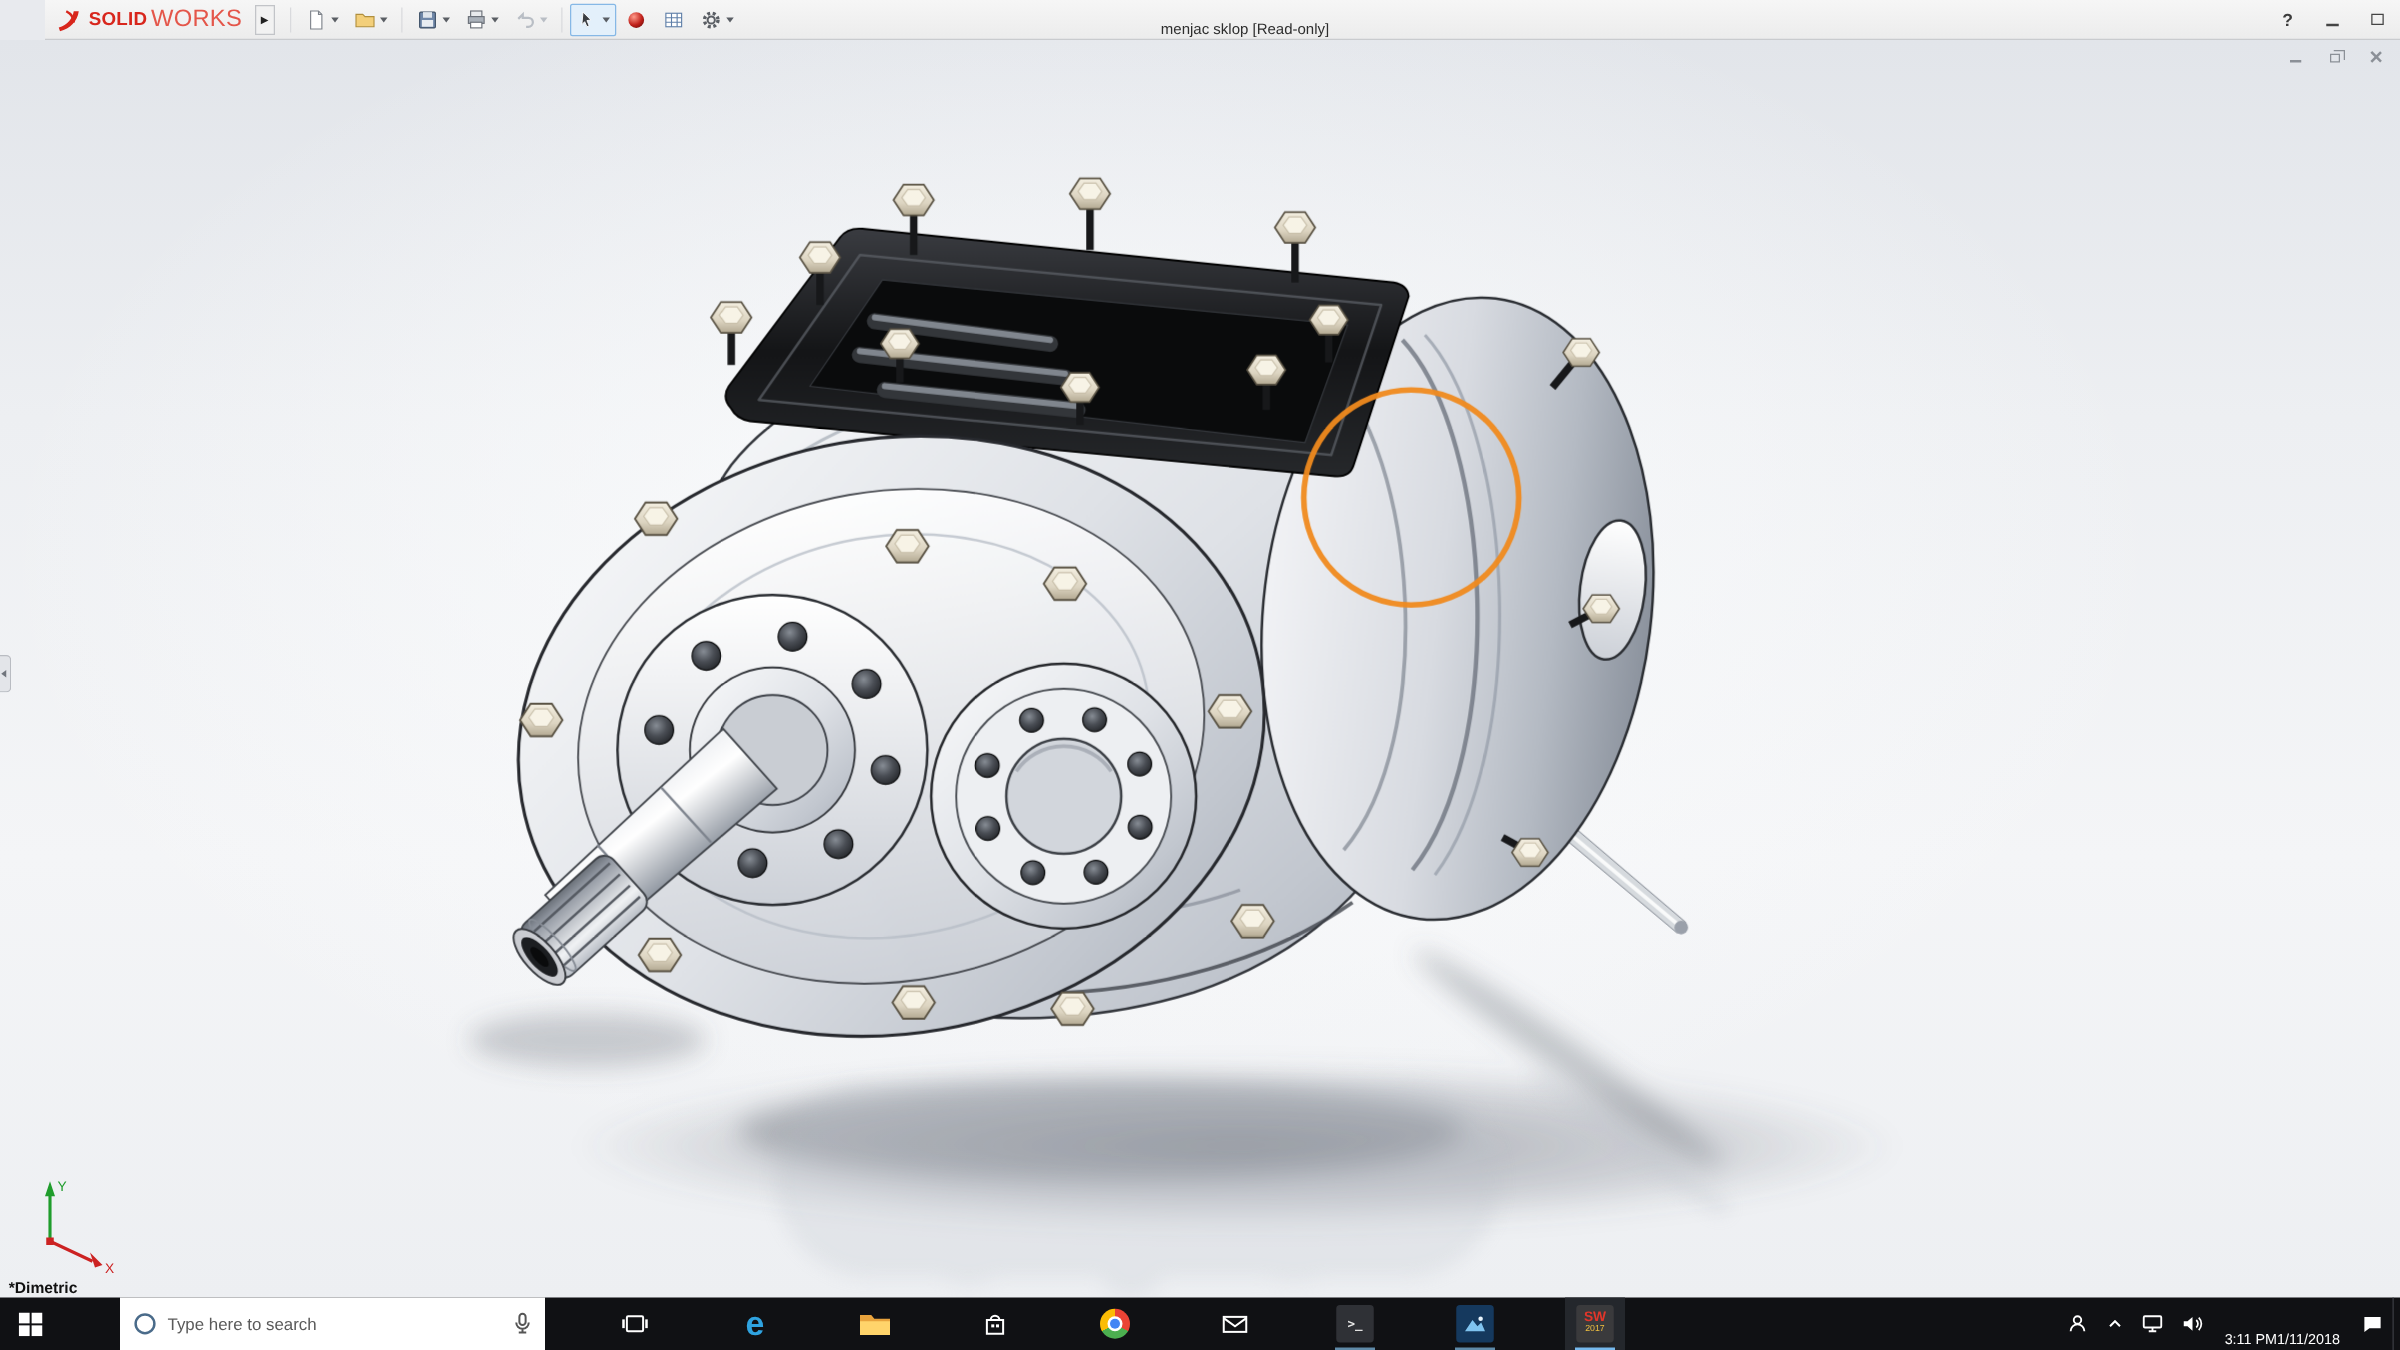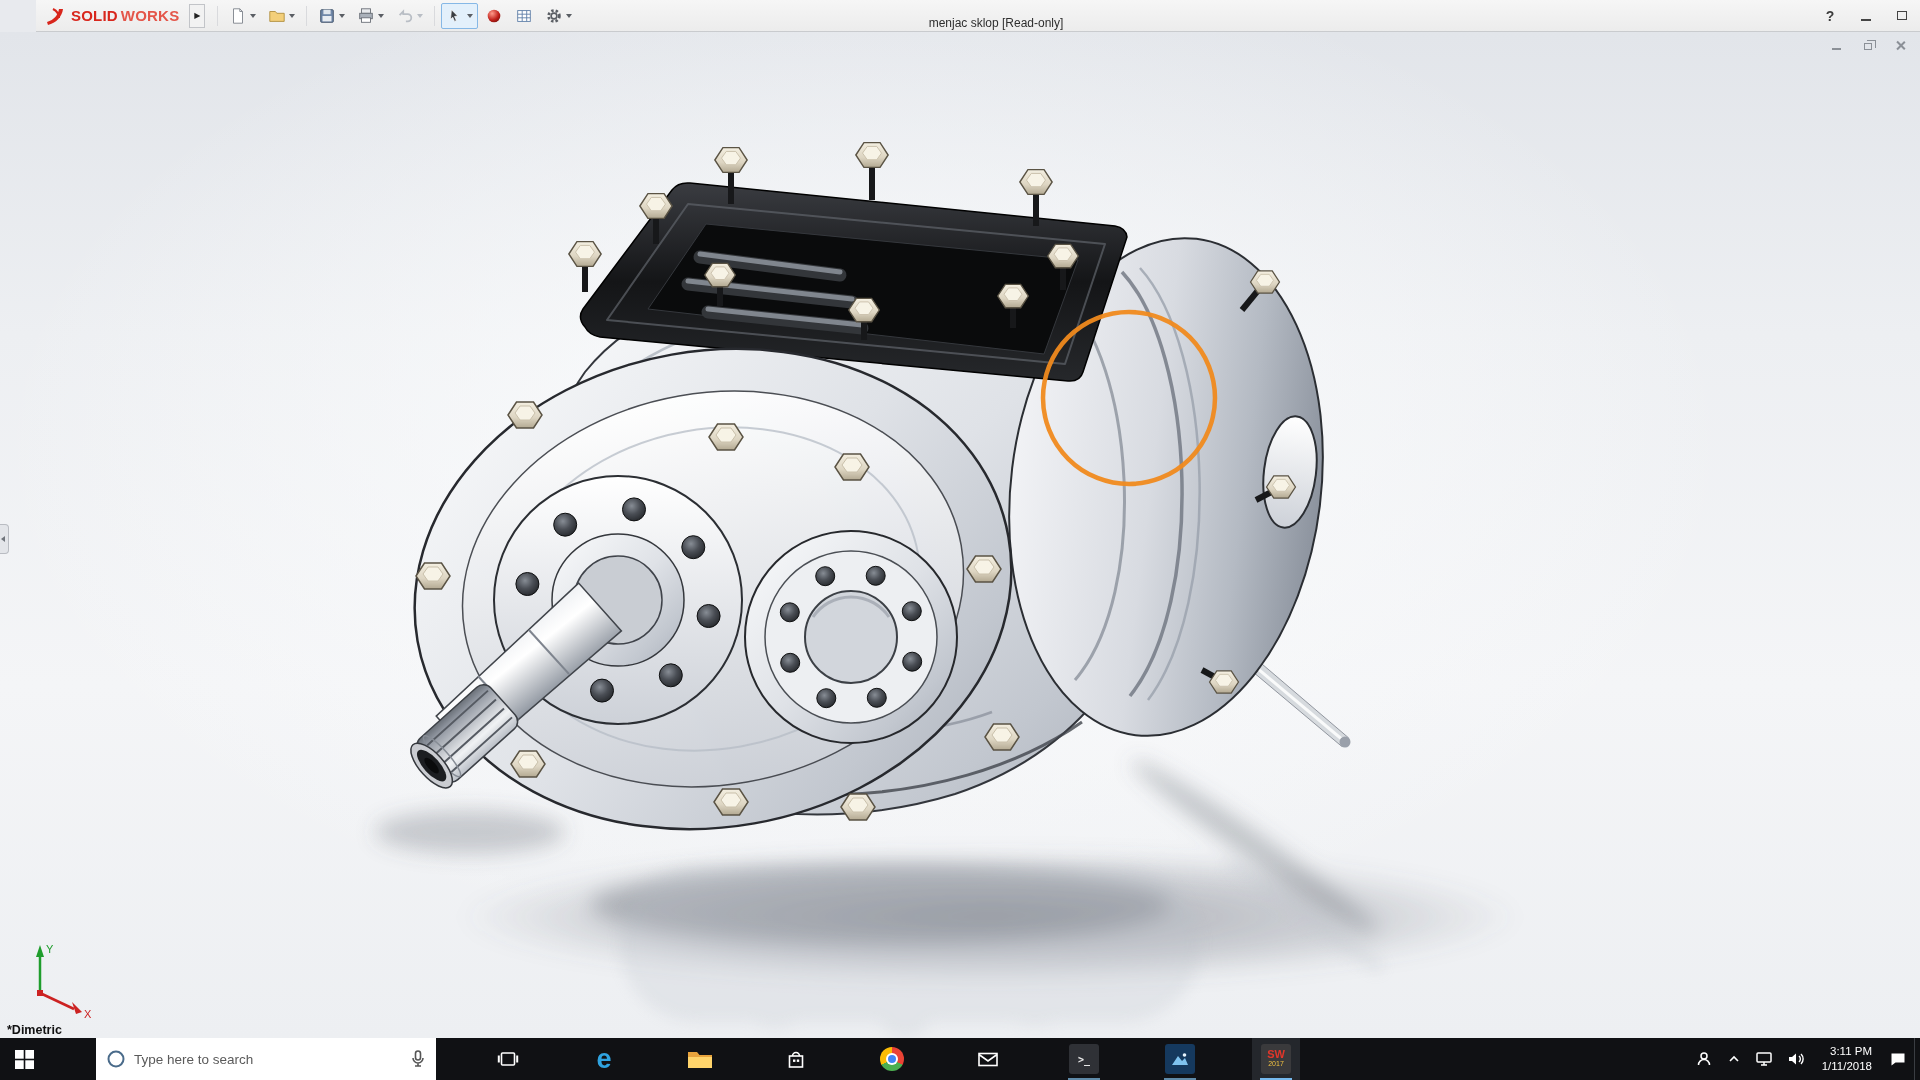--- a/index.html
+++ b/index.html
@@ -5,21 +5,21 @@
   * { margin:0; padding:0; box-sizing:border-box; }
   html,body { width:1920px; height:1080px; overflow:hidden;
     font-family:"Liberation Sans", sans-serif; background:#e8eaee; }
 
   
   .titlebar { position:absolute; top:0; left:0; width:1920px; height:32px;
     background:linear-gradient(#f6f6f6,#ececec); border-bottom:1px solid #c9cbce;
     display:flex; align-items:center;margin-left:36px; }
   .logo { display:flex; align-items:center; gap:3px; padding:0 10px 0 8px; height:100%; }
   .brand-bold { color:#d8261c; font-weight:bold; font-size:15px; letter-spacing:.2px; }
-  .brand-light { color:#e4564a; font-weight:700; font-size:15px; letter-spacing:.2px; }
+  .brand-light { color:#e4564a; font-weight:400; font-size:19px; letter-spacing:.2px; }
   .flyout-btn { width:16px; height:24px; border:1px solid #c2c4c8; background:#f2f2f2;
     font-size:8px; color:#222; display:flex; align-items:center; justify-content:center; cursor:default; }
   .toolbar { display:flex; align-items:center; gap:2px; margin-left:8px; height:100%; }
   .tb-btn { display:flex; align-items:center; gap:3px; padding:2px 4px; border:1px solid transparent;
     border-radius:2px; height:26px; }
   .tb-btn.active { background:#e3f0fb; border-color:#86b8e6; }
   .caret { width:0; height:0; border-left:3.5px solid transparent; border-right:3.5px solid transparent;
     border-top:4px solid #5a5e64; }
   .caret.dim { border-top-color:#b9bec5; }
   .tb-sep { width:1px; height:20px; background:#d9dadd; margin:0 4px; }
@@ -64,21 +64,21 @@
   .tb-slot { width:48px; display:flex; align-items:center; justify-content:center; position:relative; }
   .tb-slot.running::after { content:""; position:absolute; bottom:0; left:8px; right:8px; height:2.5px; background:#5f8aa8; }
   .tb-slot.active { background:#24272c; }
   .tb-slot.active::after { background:#76b9ed; }
   .search-box { width:340px; background:#ffffff; display:flex; align-items:center; gap:8px; padding:0 10px; }
   .search-box input { flex:1; border:none; outline:none; font-size:13.5px; color:#444;
     font-family:"Liberation Sans", sans-serif; background:transparent; }
   .search-box input::placeholder { color:#5a5a5a; opacity:1; }
   .tray { margin-left:auto; display:flex; align-items:stretch; }
   .tray-btn { display:flex; align-items:center; justify-content:center; padding:0 7px; }
-  .clock { display:flex; flex-direction:column; align-items:flex-end; justify-content:center;
+  .clock { display:flex; flex-direction:row; align-items:flex-end; justify-content:center;
     color:#fff; font-size:11.5px; line-height:1.3; padding:0 10px; }
   .show-desktop { width:6px; border-left:1px solid #3a3d42; }
   .app-dark { width:30px; height:30px; border-radius:3px; display:flex; flex-direction:column;
     align-items:center; justify-content:center; }
   .chrome-icon { width:24px; height:24px; border-radius:50%;
     background:conic-gradient(#ea4335 0 120deg, #4caf50 120deg 240deg, #fbbc05 240deg 360deg);
     display:flex; align-items:center; justify-content:center; }
   .chrome-inner { width:12px; height:12px; border-radius:50%; background:#fff;
     display:flex; align-items:center; justify-content:center; }
   .chrome-core { width:8px; height:8px; border-radius:50%; background:#4285f4; }

